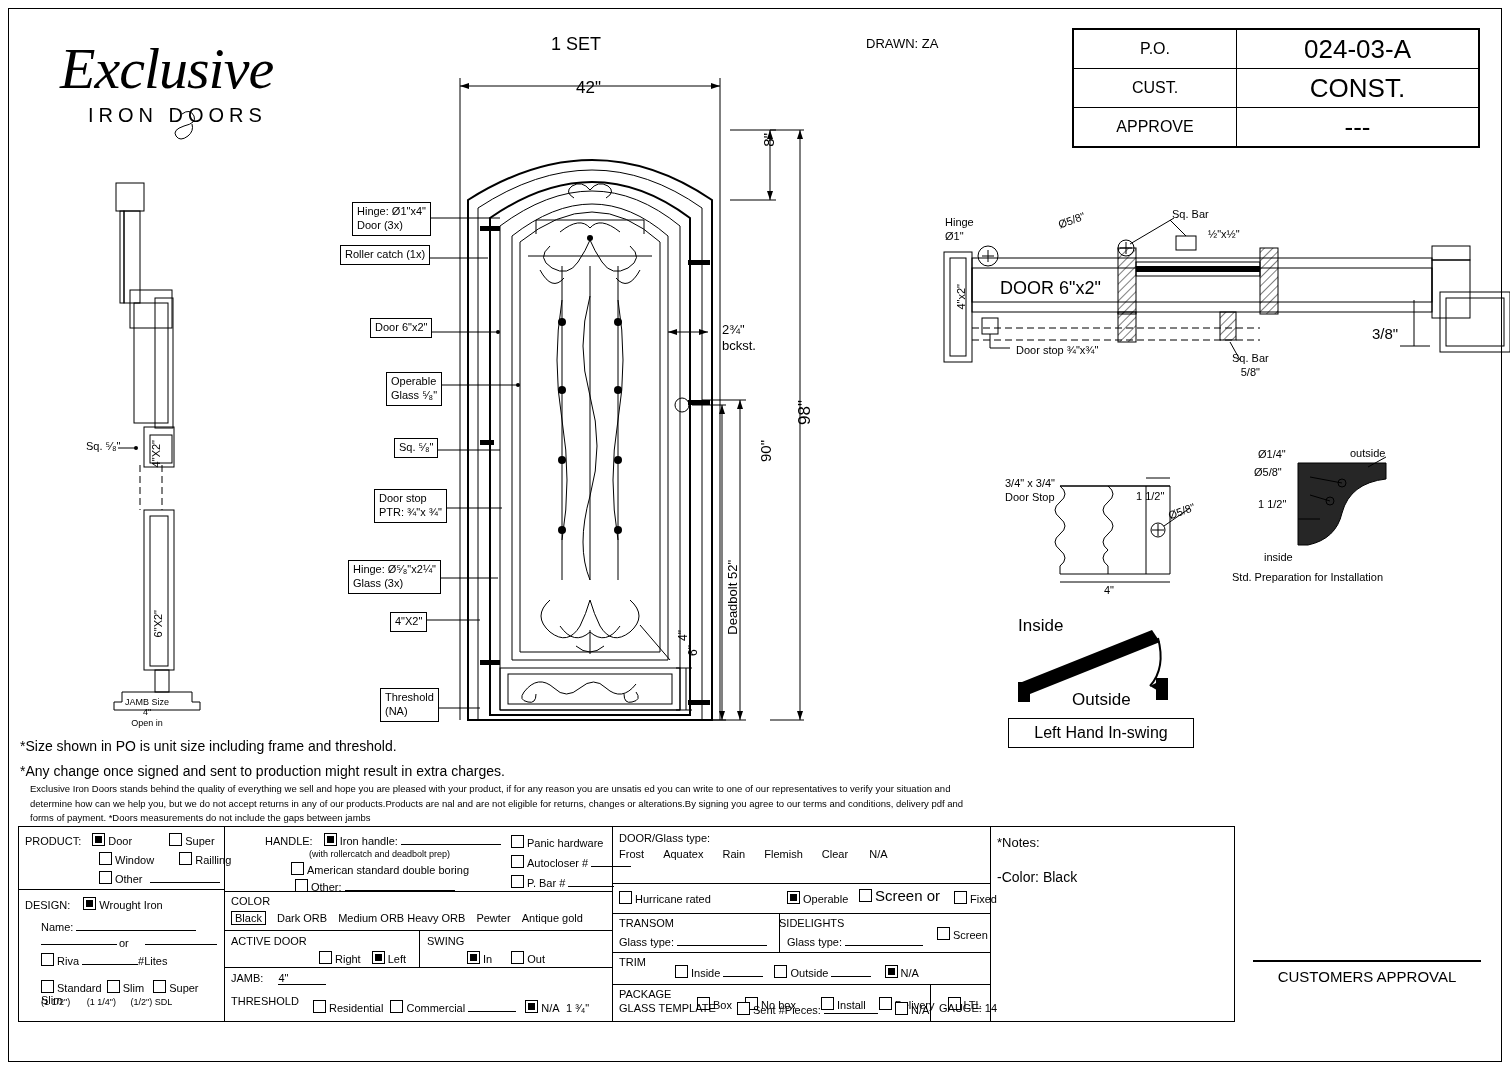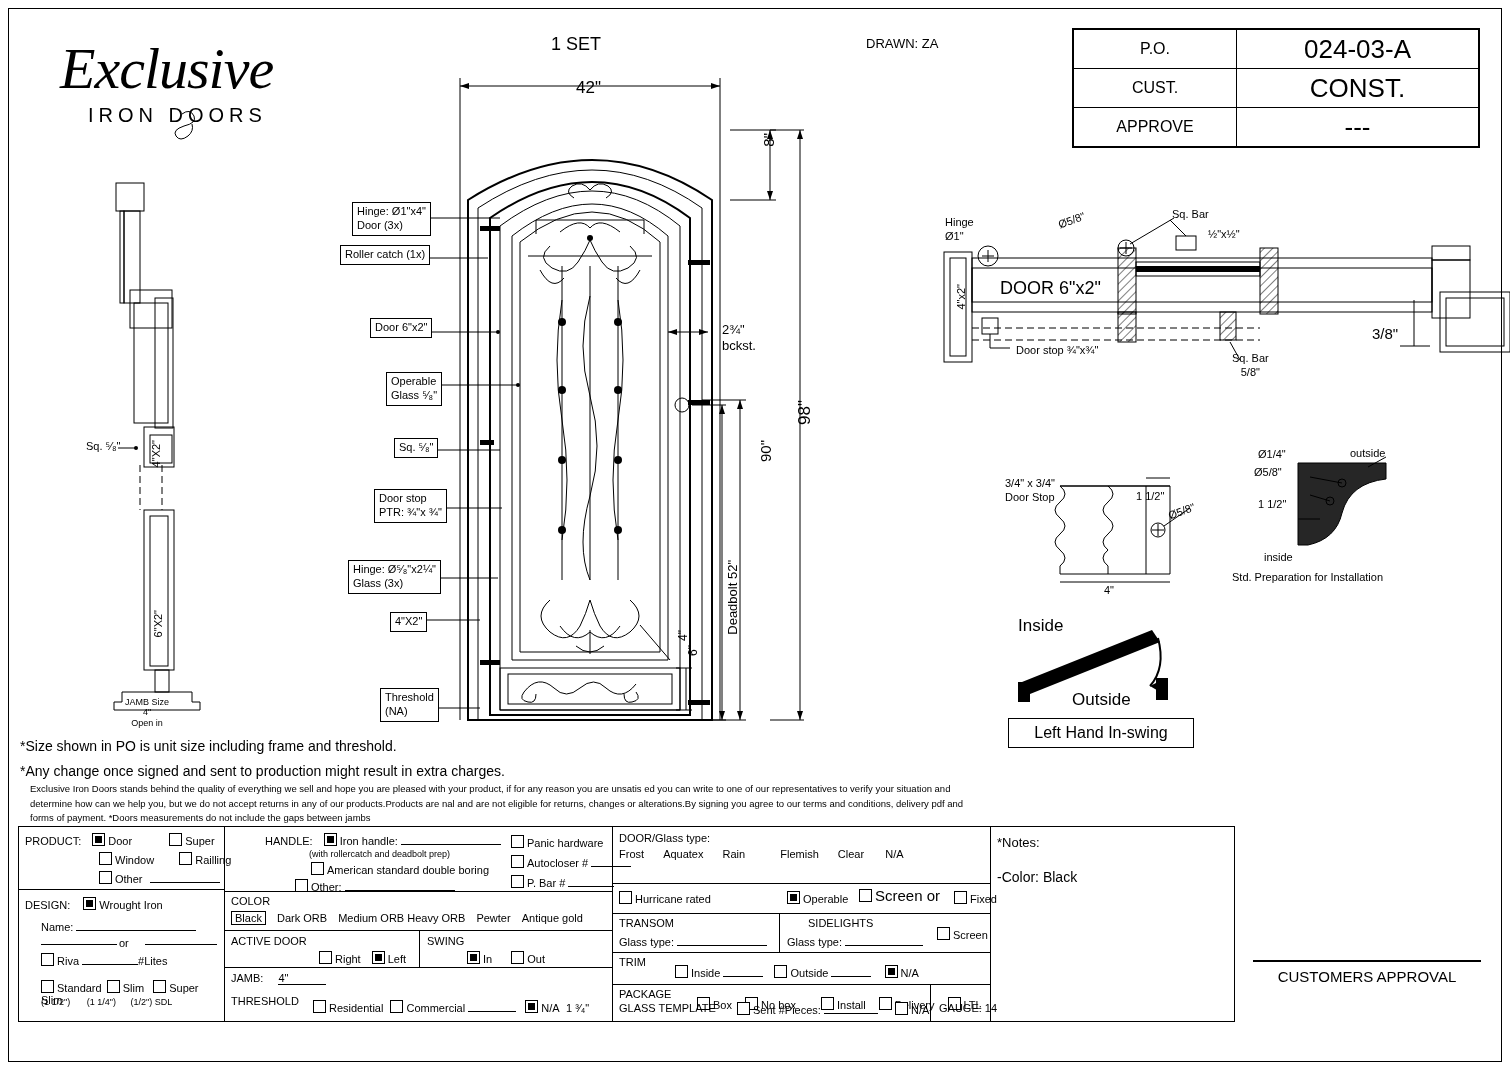--- a/index.html
+++ b/index.html
@@ -436,21 +436,21 @@
     <span style="margin-left:14px;">(1 1/4")</span>
     <span style="margin-left:12px;">(1/2") SDL</span>
   </div>
 
   <div class="cell f" style="left:212px;top:6px;margin-left:34px;">
     <span>HANDLE:</span>
     <span class="chk on" style="margin-left:8px;"></span><span>Iron handle:</span>
     <span class="ul" style="width:100px;"></span>
   </div>
   <div class="cell f9" style="left:290px;top:22px;">(with rollercatch and deadbolt prep)</div>
-  <div class="cell f" style="left:292px;top:35px;">
+  <div class="cell f" style="left:272px;top:35px;">
     <span class="chk"></span><span>American standard double boring</span>
   </div>
   <div class="cell f" style="left:276px;top:52px;">
     <span class="chk"></span><span>Other:</span>
     <span class="ul" style="width:110px;"></span>
   </div>
   <div class="cell f" style="left:492px;top:8px;">
     <span class="chk"></span><span>Panic hardware</span>
   </div>
   <div class="cell f" style="left:492px;top:28px;">
@@ -495,21 +495,21 @@
     <span class="ul" style="width:48px;"></span>
     <span class="chk on" style="margin-left:6px;"></span><span>N/A</span>
     <span style="margin-left:4px;">1 ³⁄₄"</span>
   </div>
 
   <div class="cell f" style="left:600px;top:5px;">DOOR/Glass type:</div>
   <div class="cell f" style="left:600px;top:21px;width:370px;">
     <span>Frost</span>
     <span style="margin-left:16px;">Aquatex</span>
     <span style="margin-left:16px;">Rain</span>
-    <span style="margin-left:32px;">Flemish</span>
+    <span style="margin-left:16px;">Flemish</span>
     <span style="margin-left:16px;">Clear</span>
     <span style="margin-left:18px;">N/A</span>
   </div>
   <div class="cell f" style="left:600px;top:64px;">
     <span class="chk"></span><span>Hurricane rated</span>
   </div>
   <div class="cell f" style="left:768px;top:64px;">
     <span class="chk on"></span><span>Operable</span>
   </div>
   <div class="cell" style="left:840px;top:60px;font-size:15px;">
@@ -517,21 +517,21 @@
   </div>
   <div class="cell f" style="left:935px;top:64px;">
     <span class="chk"></span><span>Fixed</span>
   </div>
 
   <div class="cell f" style="left:600px;top:90px;">TRANSOM</div>
   <div class="cell f" style="left:600px;top:107px;">
     <span>Glass type:</span>
     <span class="ul" style="width:90px;"></span>
   </div>
-  <div class="cell f" style="left:789px;top:90px;">SIDELIGHTS</div>
+  <div class="cell f" style="left:760px;top:90px;">SIDELIGHTS</div>
   <div class="cell f" style="left:768px;top:107px;">
     <span>Glass type:</span>
     <span class="ul" style="width:78px;"></span>
   </div>
   <div class="cell f" style="left:918px;top:100px;">
     <span class="chk"></span><span>Screen</span>
   </div>
 
   <div class="cell f" style="left:600px;top:129px;">TRIM</div>
   <div class="cell f" style="left:656px;top:138px;">

